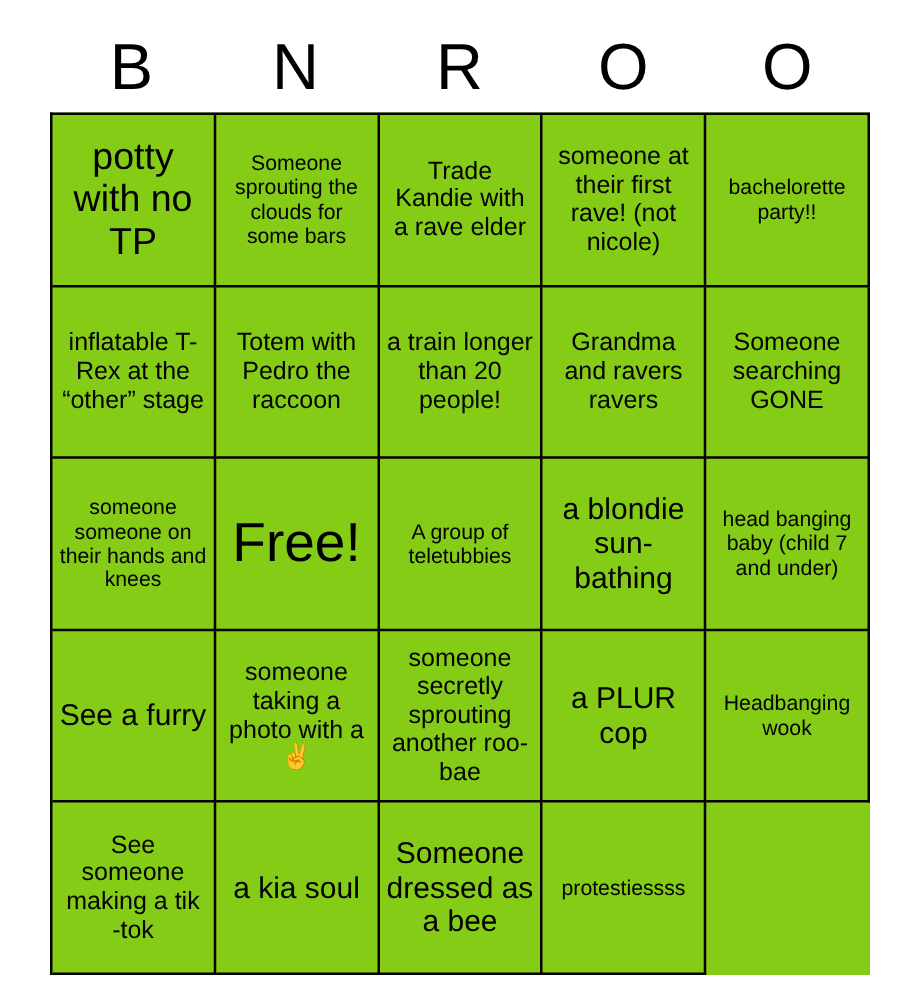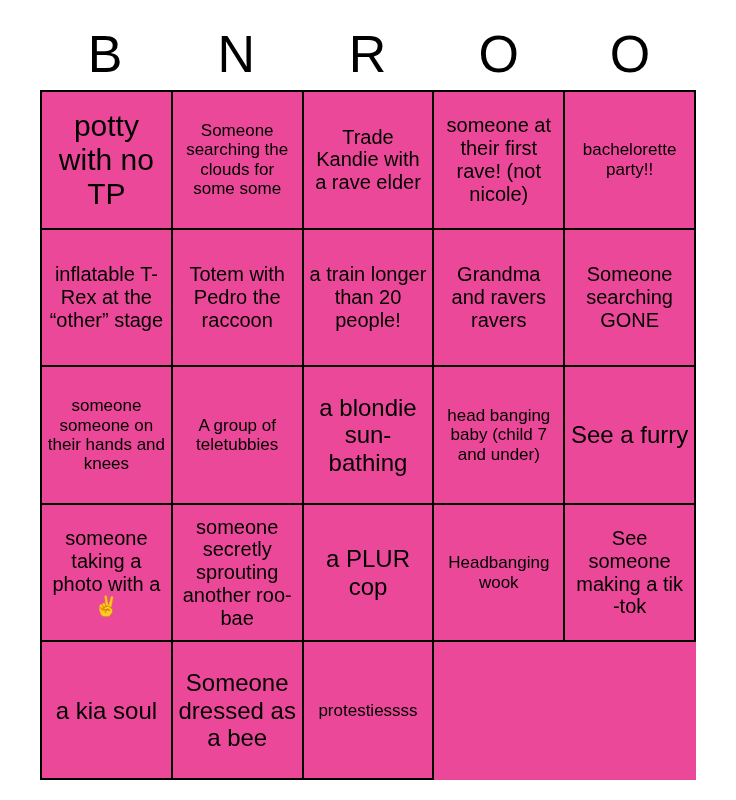--- a/index.html
+++ b/index.html
@@ -36,21 +36,21 @@
     font-weight: 400;
     letter-spacing: 1px;
   }
   .grid {
     flex: 1 1 auto;
     display: grid;
     grid-template-columns: repeat(5, 1fr);
     grid-template-rows: repeat(5, 1fr);
     border-top: 2px solid #000;
     border-left: 2px solid #000;
-    background: #ec4899;
+    background: #84cc16;
   }
   .cell {
     border-right: 2px solid #000;
     border-bottom: 2px solid #000;
     box-sizing: border-box;
     display: flex;
     align-items: center;
     justify-content: center;
     text-align: center;
     padding: 3px 5px;
@@ -80,21 +80,21 @@
     <div class="header-cell">O</div>
     <div class="header-cell">O</div>
   </div>
 
   <div class="grid">
 
     <div class="cell fs-xl">
         <span>potty with no TP</span>
       </div>
     <div class="cell fs-sm">
-        <span>Someone searching the clouds for some some</span>
+        <span>Someone sprouting the clouds for some bars</span>
       </div>
     <div class="cell fs-md">
         <span>Trade Kandie with a rave elder</span>
       </div>
     <div class="cell fs-md">
         <span>someone at their first rave! (not nicole)</span>
       </div>
 
     <div class="cell fs-sm">
         <span>bachelorette party!!</span>
@@ -110,20 +110,23 @@
       </div>
     <div class="cell fs-md">
         <span>Grandma and ravers ravers</span>
       </div>
 
     <div class="cell fs-md">
         <span>Someone searching GONE</span>
       </div>
     <div class="cell fs-sm">
         <span>someone someone on their hands and knees</span>
+      </div>
+    <div class="cell fs-free">
+        <span>Free!</span>
       </div>
     <div class="cell fs-sm">
         <span>A group of teletubbies</span>
       </div>
     <div class="cell fs-lg">
         <span>a blondie sun-bathing</span>
       </div>
 
     <div class="cell fs-sm">
         <span>head banging baby (child 7 and under)</span>

